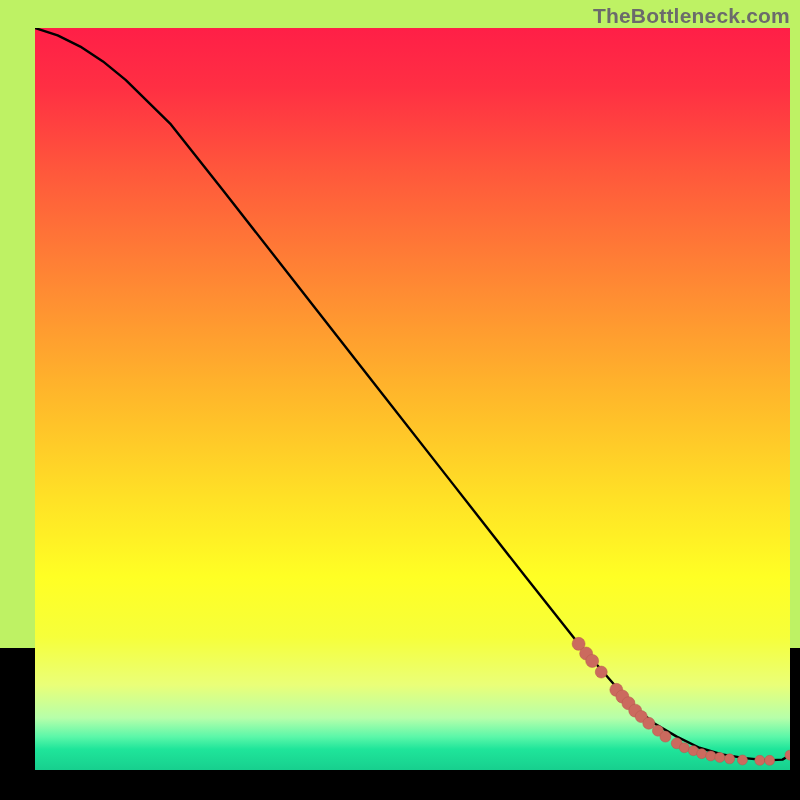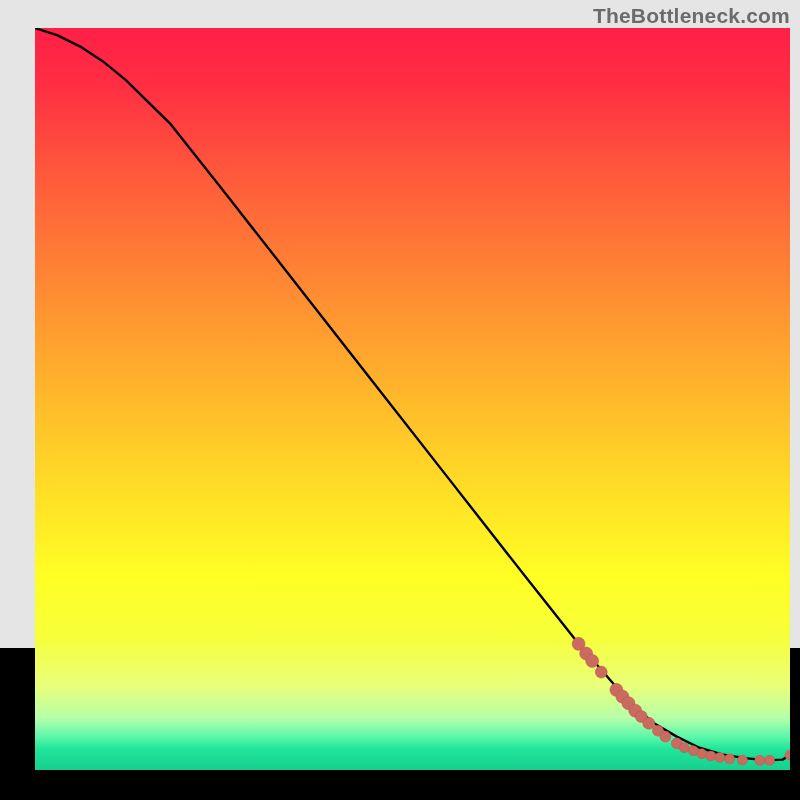--- a/index.html
+++ b/index.html
@@ -10,21 +10,21 @@
     background: #000;
     overflow: hidden;
     font-family: Arial, Helvetica, sans-serif;
   }
   .frame {
     position: absolute;
     left: 0;
     top: 0;
     width: 800px;
     height: 648px;
-    background: #e5e5e5;
+    background: #bef264;
   }
   .plot {
     position: absolute;
     left: 35px;
     top: 28px;
     width: 755px;
     height: 742px;
     
   }
   .watermark {

